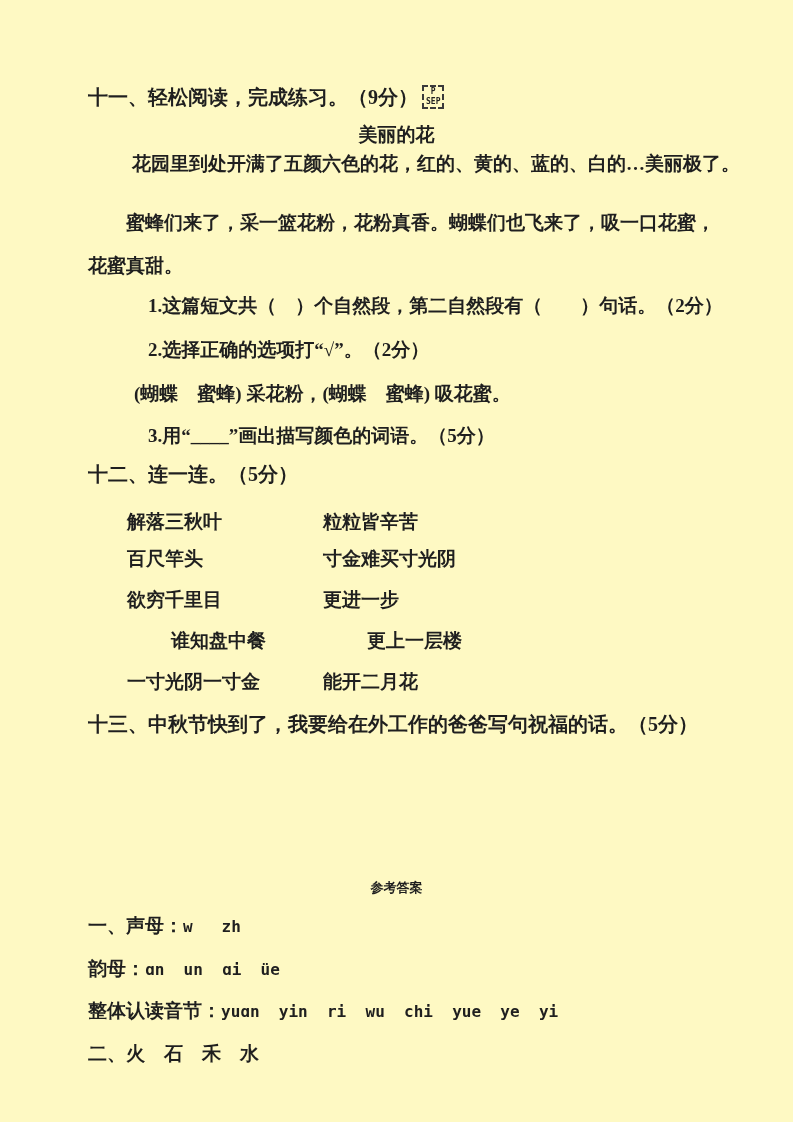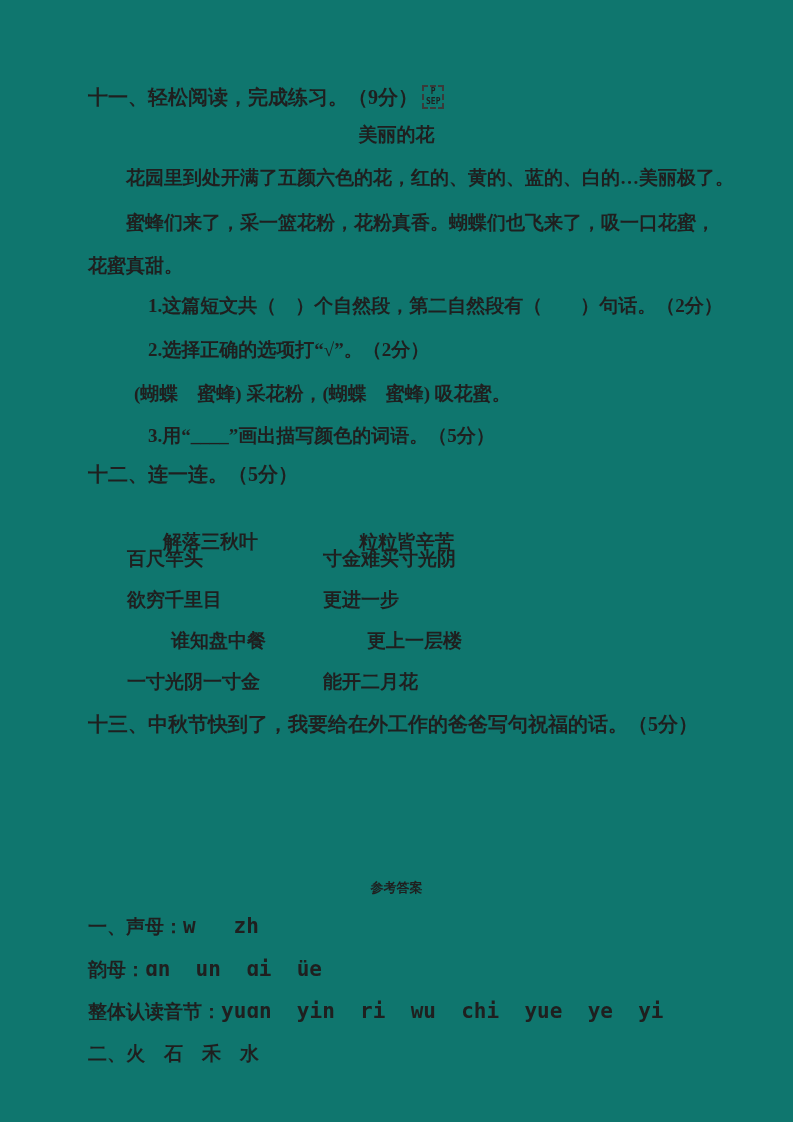--- a/index.html
+++ b/index.html
@@ -5,21 +5,21 @@
   html, body {
     margin: 0;
     padding: 0;
     background: #e8e8e8;
   }
   .page {
     position: relative;
     width: 793px;
     height: 1122px;
     margin: 0 auto;
-    background: #0f766e;
+    background: #fef9c3;
     color: #1f1f1f;
     font-family: "Liberation Serif", "DejaVu Serif", serif;
     font-size: 19px;
     line-height: 26px;
     overflow: hidden;
   }
   .abs { position: absolute; font-weight: bold; }
   .heading {
     left: 88px;
     font-weight: 700;
@@ -29,47 +29,47 @@
   .centered {
     left: 0;
     width: 100%;
     text-align: center;
   }
   .para {
     left: 88px;
     text-indent: 2em;
     line-height: 43px;
   }
-  .para-1 { top: 156px; width: 652px; }
+  .para-1 { top: 142px; width: 652px; text-align: right; }
   .para-2 { top: 201px; width: 640px; }
   .question { left: 124px; white-space: nowrap; margin-left: 24px; }
   .q1 { top: 293px; }
   .q2 { top: 337px; }
   .choice-line { top: 381px; left: 134px; white-space: pre; }
   .q3 { top: 423px; }
   .sec11-heading { top: 84px; }
   .passage-title { top: 122px; }
   .sec12-heading { top: 461px; }
   .match-left  { left: 127px; white-space: nowrap; }
   .match-right { left: 323px; white-space: nowrap; }
-  .row-0 { top: 529px; margin-left: 36px; }
+  .row-0 { top: 509px; }
   .row-1 { top: 546px; }
   .row-2 { top: 587px; }
   .row-3 { top: 628px; margin-left: 44px; }
   .row-4 { top: 669px; }
   .sec13-heading { top: 711px; }
   .answers-title { top: 875px; font-size: 13px; }
   .answer-line { left: 88px; white-space: nowrap; }
   .ans-0 { top: 913px; }
   .ans-1 { top: 956px; }
   .ans-2 { top: 998px; }
   .ans-3 { top: 1041px; }
   .pinyin {
     font-family: "DejaVu Sans Mono", "Liberation Mono", monospace;
-    font-size: 21px;
+    font-size: 16px;
     white-space: pre;
   }
   .psep-marker {
     display: inline-block;
     vertical-align: top;
     margin-left: 4px;
     margin-top: 1px;
     border: 2px dashed #3a3a3a;
     padding: 0 2px;
     text-align: center;

